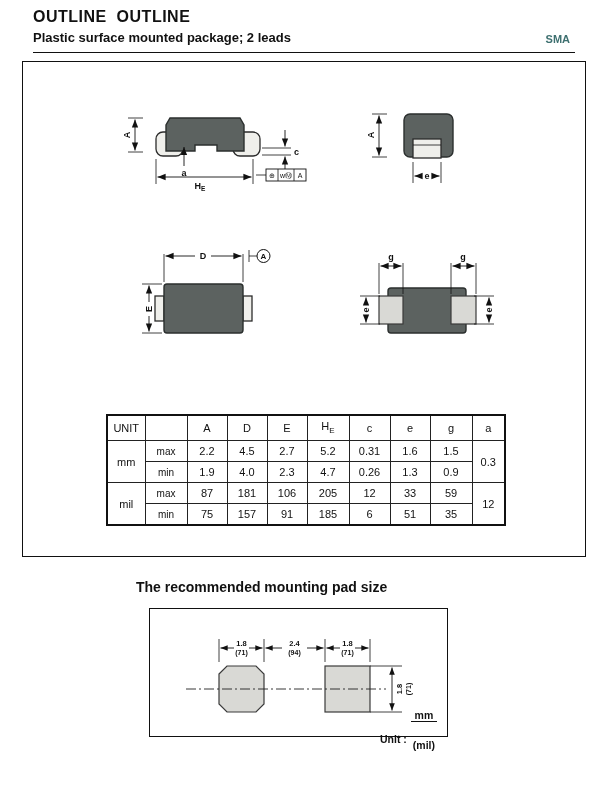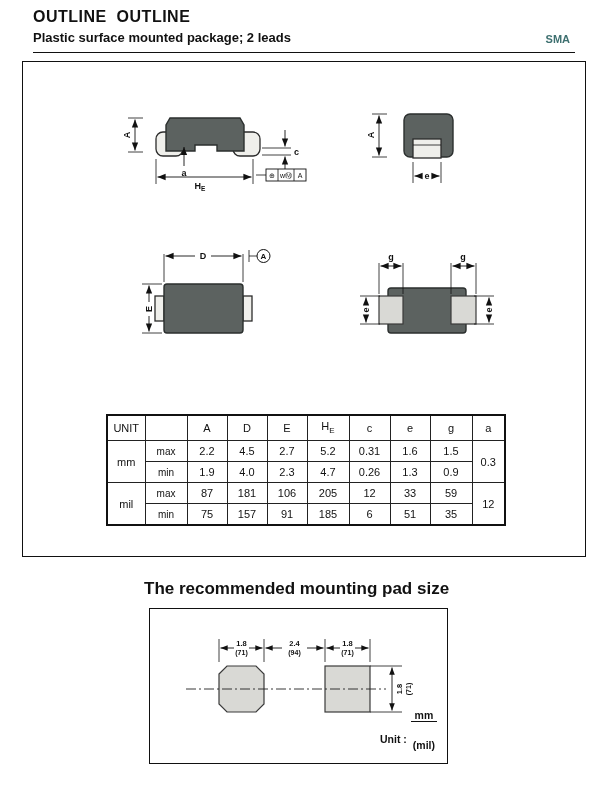--- a/index.html
+++ b/index.html
@@ -35,22 +35,22 @@
 
   
   .dim-table{position:absolute;left:83px;top:352px;border-collapse:collapse;table-layout:fixed;}
   .dim-table td{border:1px solid #222;text-align:center;vertical-align:middle;
     font-size:11px;padding:0;height:20px;background:#fff;}
   .dim-table tr.hdr td{height:24px;}
   .dim-table{border:2px solid #111;}
   .dim-table sub{font-size:8px;}
 
   
-  .pad-title{left:144px;top:579px;font-size:17px;font-weight:bold;}
-  .pad-box{left:149px;top:608px;width:299px;height:156px;border:1.7px solid #111;box-sizing:border-box;}
+  .pad-title{left:136px;top:579px;font-size:14px;font-weight:bold;}
+  .pad-box{left:149px;top:608px;width:299px;height:129px;border:1.7px solid #111;box-sizing:border-box;}
   .pad-box svg{position:absolute;left:0;top:0;}
   .shape-pad{fill:var(--pad-fill,#d9d9d5);stroke:#3a3a3a;stroke-width:1.2;}
   .centerline{stroke:#222;stroke-width:0.9;stroke-dasharray:10 3 2 3;fill:none;}
 
   .unit-note{left:230px;top:100px;display:flex;align-items:center;gap:4px;
     font-size:10.5px;font-weight:600;color:#111;}
   .frac{display:inline-flex;flex-direction:column;align-items:center;line-height:1.15;}
   .frac .den{border-top:1.2px solid #111;padding:17px 2px;}
 
   .fcf-box{fill:#fff;stroke:#111;stroke-width:0.9;}

